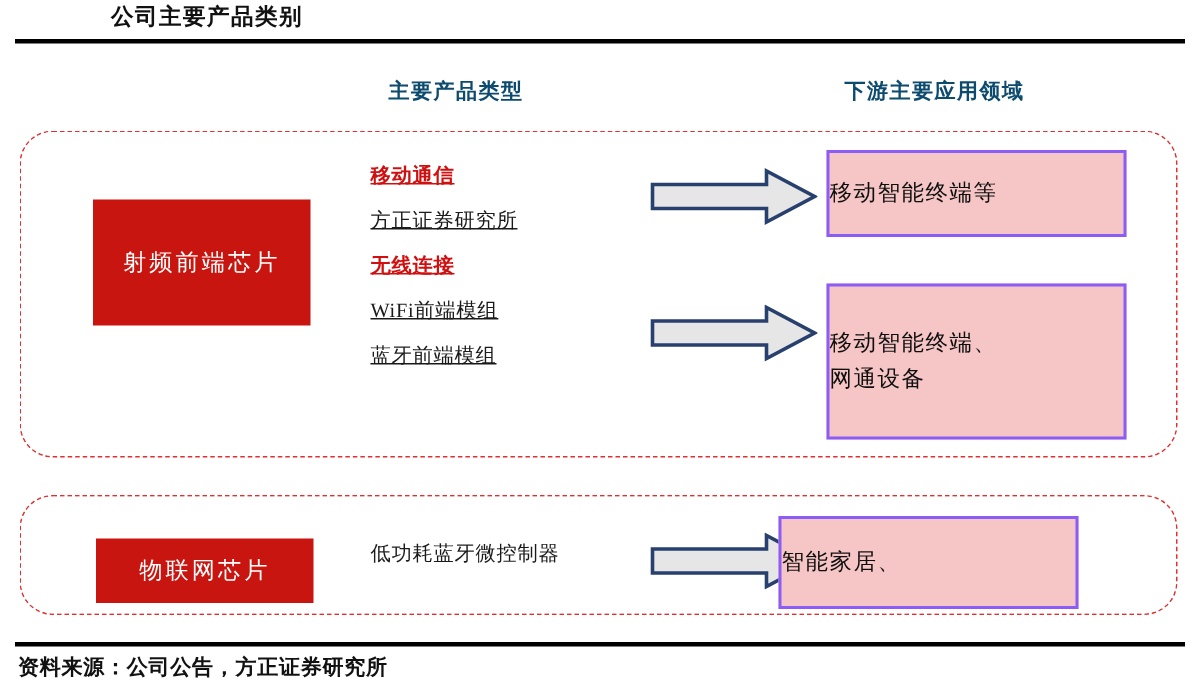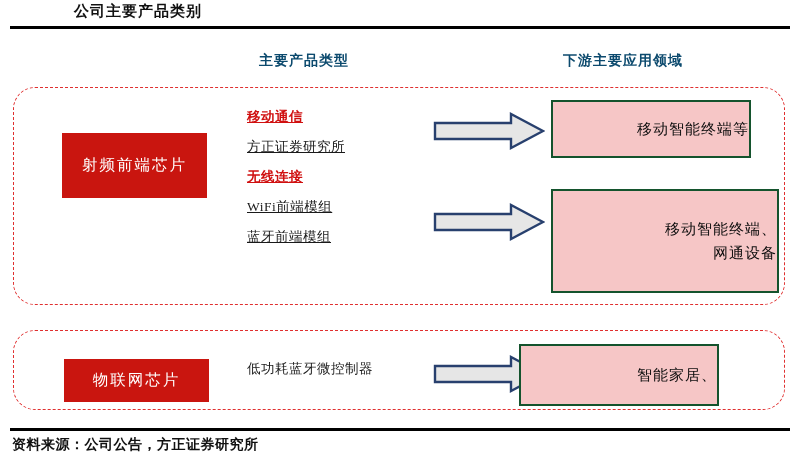--- a/index.html
+++ b/index.html
@@ -62,21 +62,21 @@
     position: absolute;
     background: #c9150f;
     color: #ffffff;
     display: flex;
     align-items: center;
     justify-content: center;
     font-size: 15.5px;
     letter-spacing: 2px;
     box-sizing: border-box;
   }
-  #category-rf  { left: 62px;  top: 133px; width: 145px; height: 65px; }
+  #category-rf  { left: 62px;  top: 133px; width: 145px; height: 84px; }
   #category-iot { left: 64px;  top: 349px; width: 145px; height: 43px; margin-top: 10px; }
 
   
   .product-list {
     position: absolute;
     left: 247px;
     top: 102px;
     width: 175px;
   }
   .product-item {
@@ -108,34 +108,34 @@
     height: 38px;
   }
   #arrow-rf-mobile   { left: 433px; top: 112px; }
   #arrow-rf-wireless { left: 433px; top: 203px; }
   #arrow-iot         { left: 433px; top: 355px; }
 
   
   .application-box {
     position: absolute;
     background: #f6c6c6;
-    border: 2px solid #14532d;
+    border: 2px solid #8b5cf6;
     box-sizing: border-box;
     display: flex;
     flex-direction: column;
-    align-items: flex-end;
+    align-items: flex-start;
     justify-content: center;
     color: #0e0e0e;
     font-size: 15px;
     letter-spacing: 1px;
     line-height: 24px;
     text-align: center;
   }
   #application-mobile   { left: 551px; top: 100px; width: 200px; height: 58px; }
-  #application-wireless { left: 551px; top: 189px; width: 228px; height: 104px; }
+  #application-wireless { left: 551px; top: 189px; width: 200px; height: 104px; }
   #application-iot      { left: 519px; top: 344px; width: 200px; height: 62px; }
   .application-box .line { white-space: nowrap; }
 
   
   #footer-rule {
     position: absolute;
     left: 10px;
     top: 428px;
     width: 780px;
     height: 2.5px;

